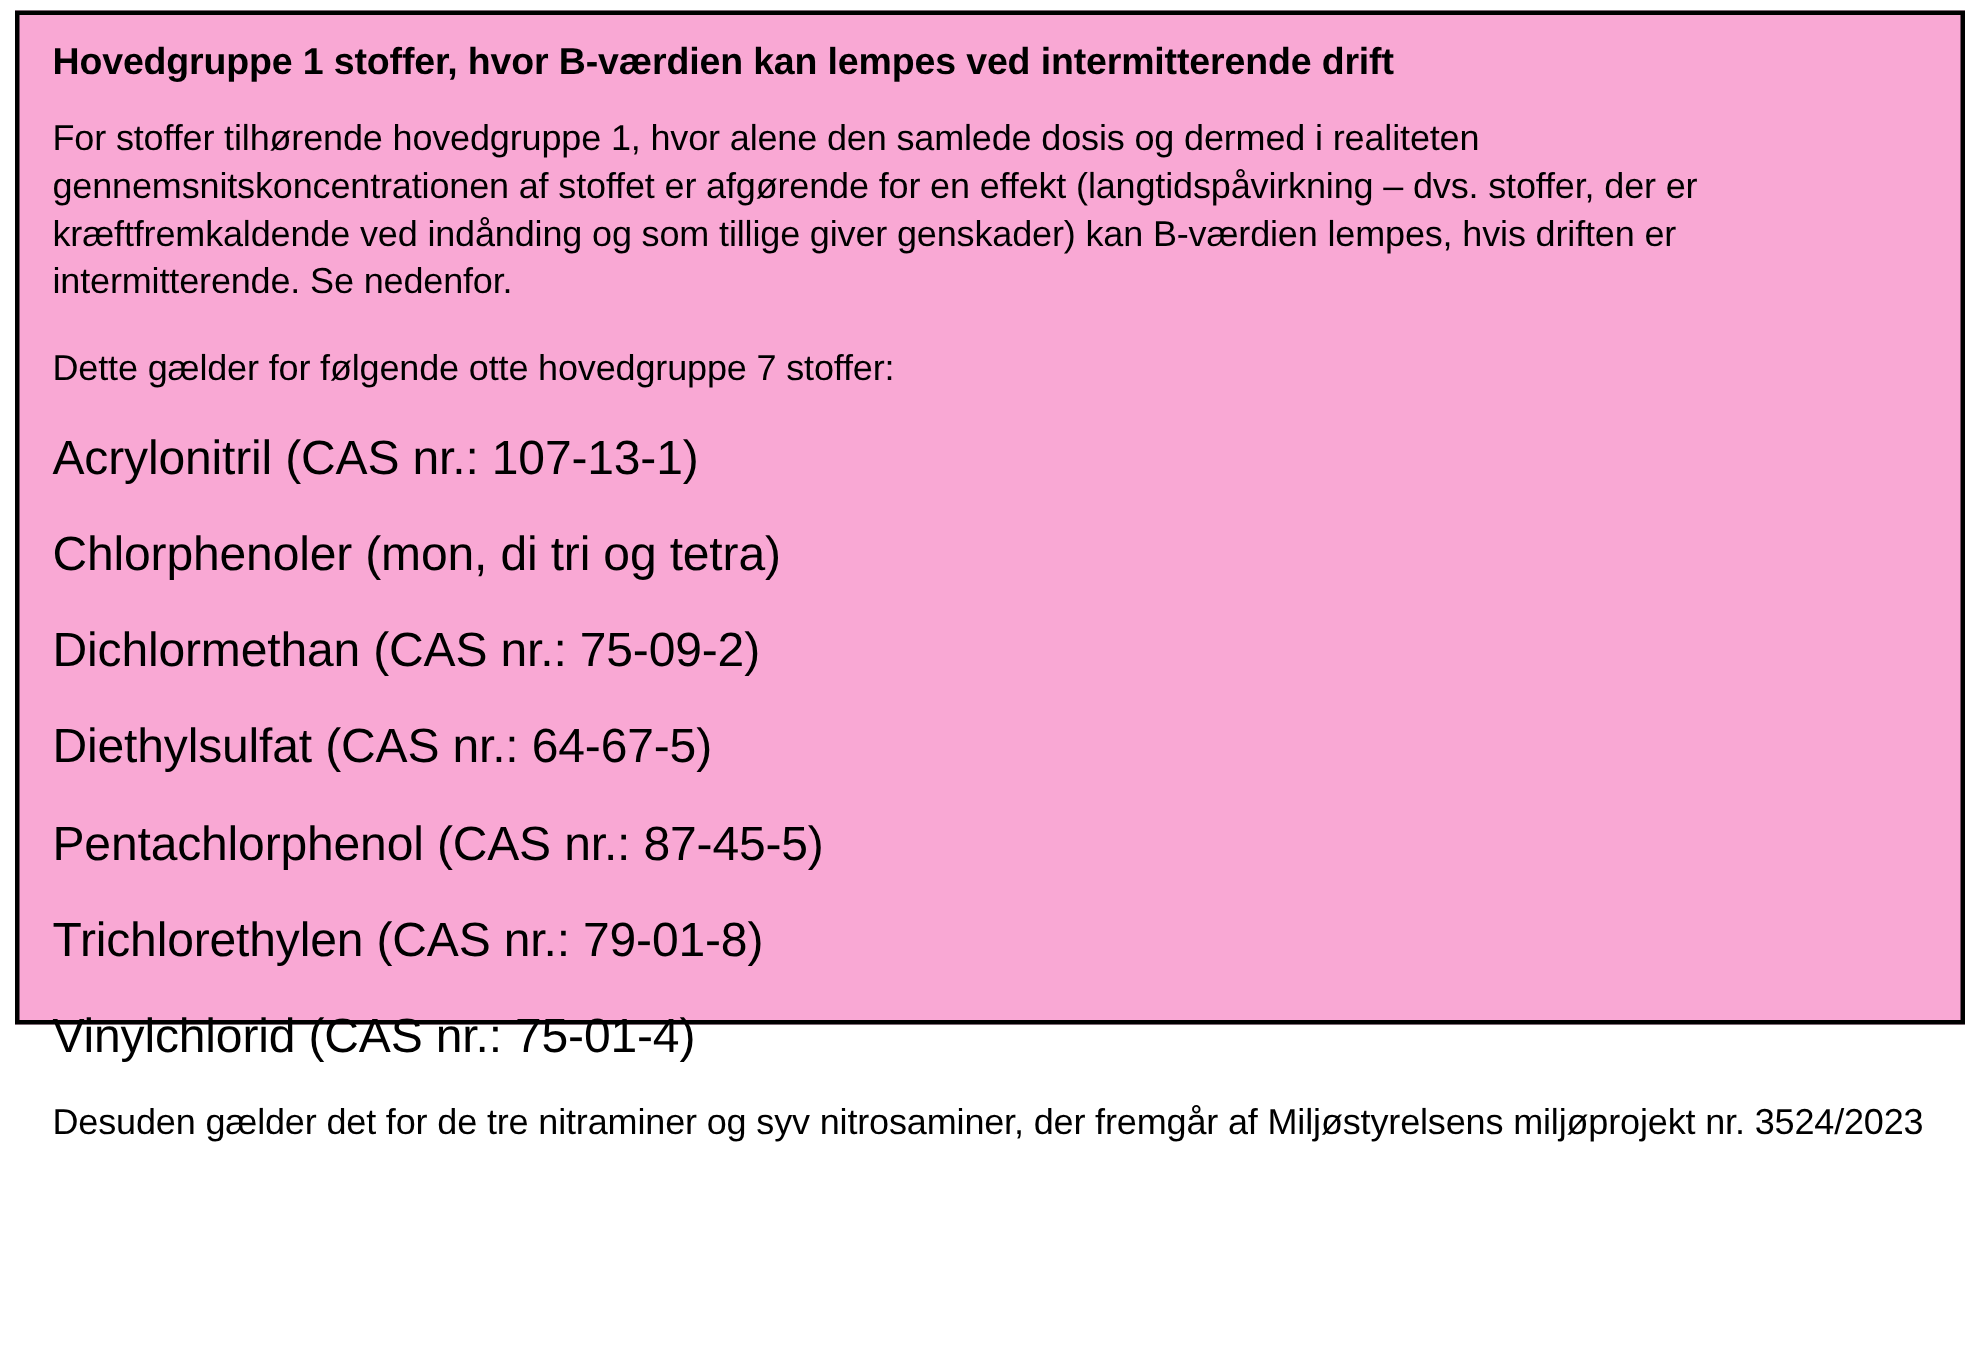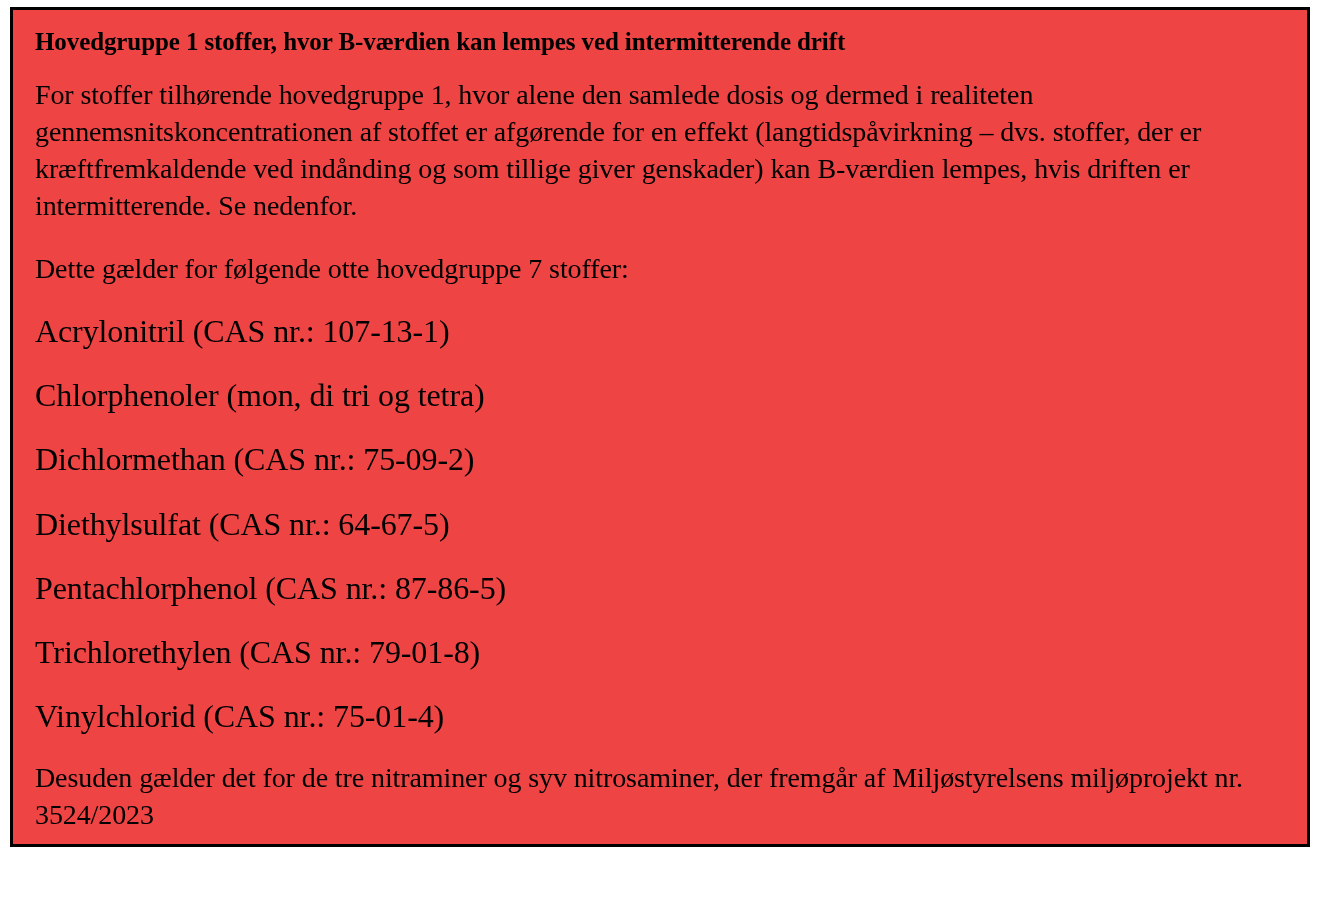--- a/index.html
+++ b/index.html
@@ -13,35 +13,34 @@
     font-family: "Liberation Sans", sans-serif;
     color: #000000;
     overflow: hidden;
   }
   .doc-frame {
     box-sizing: border-box;
     position: absolute;
     left: 10px;
     top: 7px;
     width: 1300px;
-    height: 840px;
+    height: 676px;
     border: 3px solid #000000;
-    background: #ef4444;
+    background: #f9a8d4;
     padding: 16px 22px 10px 22px;
-    font-family: Liberation Serif, serif;
   }
   .doc-title {
     font-size: 25px;
     font-weight: bold;
     line-height: 1.25;
     margin: 0 0 20px 0;
     letter-spacing: -0.1px;
   }
   .para {
-    font-size: 28px;
+    font-size: 24px;
     line-height: 1.32;
     margin: 0 0 22px 0;
     letter-spacing: -0.1px;
   }
   .para.intro {
     margin-bottom: 26px;
   }
   .list {
     margin: 0;
     padding: 0;
@@ -66,20 +65,20 @@
 
   <p class="para intro">For stoffer tilhørende hovedgruppe 1, hvor alene den samlede dosis og dermed i realiteten gennemsnitskoncentrationen af stoffet er afgørende for en effekt (langtidspåvirkning – dvs. stoffer, der er kræftfremkaldende ved indånding og som tillige giver genskader) kan B-værdien lempes, hvis driften er intermitterende. Se nedenfor.</p>
 
   <p class="para">Dette gælder for følgende otte hovedgruppe 7 stoffer:</p>
 
   <ul class="list">
     <li class="list-item">Acrylonitril (CAS nr.: 107-13-1)</li>
     <li class="list-item">Chlorphenoler (mon, di tri og tetra)</li>
     <li class="list-item">Dichlormethan (CAS nr.: 75-09-2)</li>
     <li class="list-item">Diethylsulfat (CAS nr.: 64-67-5)</li>
-    <li class="list-item">Pentachlorphenol (CAS nr.: 87-86-5)</li>
+    <li class="list-item">Pentachlorphenol (CAS nr.: 87-45-5)</li>
     <li class="list-item">Trichlorethylen (CAS nr.: 79-01-8)</li>
     <li class="list-item">Vinylchlorid (CAS nr.: 75-01-4)</li>
   </ul>
 
   <p class="para closing">Desuden gælder det for de tre nitraminer og syv nitrosaminer, der fremgår af Miljøstyrelsens miljøprojekt nr. 3524/2023</p>
 
 </div>
 
 </body></html>

